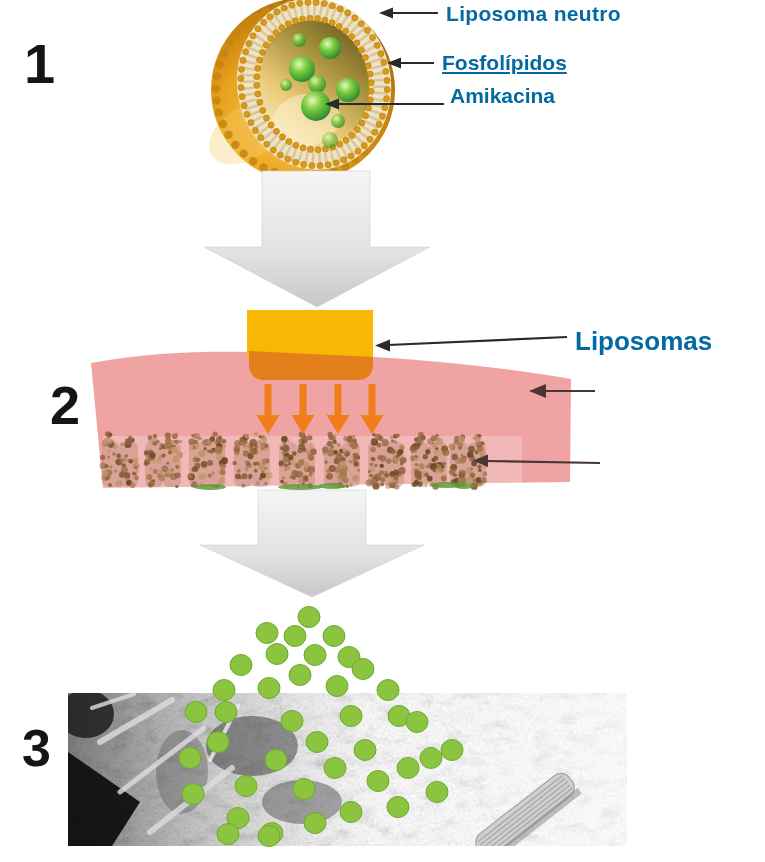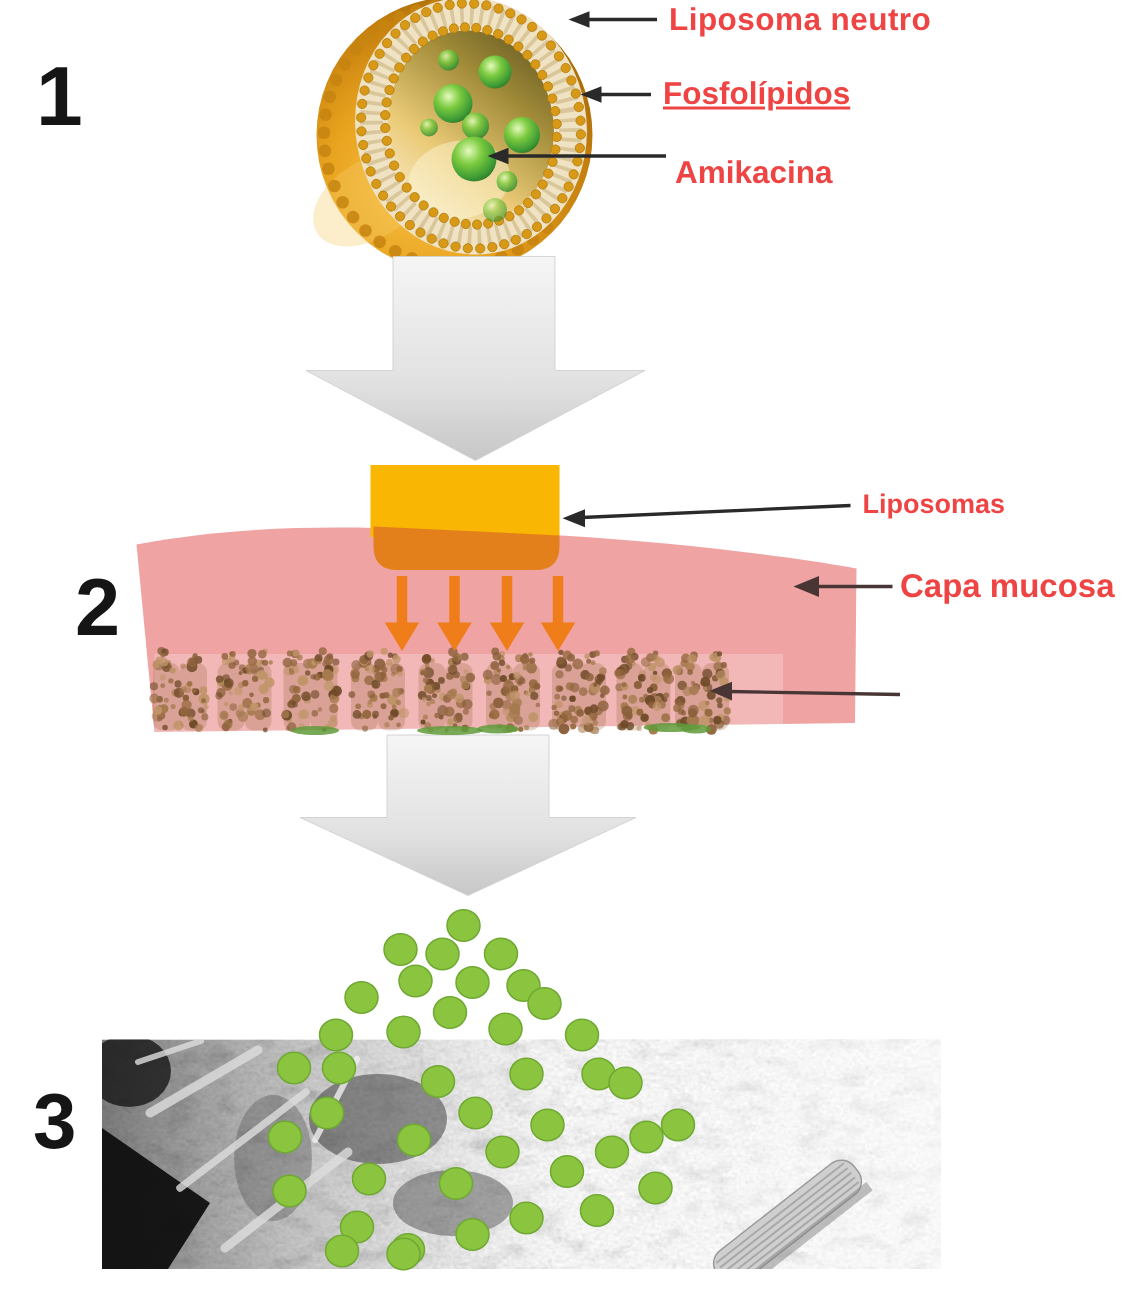--- a/index.html
+++ b/index.html
@@ -9,26 +9,26 @@
   }
   #art{position:absolute;left:0;top:0;width:765px;height:862px;}
   .step-number{
     position:absolute;font-weight:700;color:#151515;line-height:1;
     font-family:"Liberation Sans", sans-serif;
   }
   #step-1{left:24px;top:36px;font-size:56px;}
   #step-2{left:50px;top:378px;font-size:54px;}
   #step-3{left:22px;top:722px;font-size:52px;}
   .lbl{
-    position:absolute;font-weight:700;color:#ef4444;white-space:nowrap;line-height:1.1;
+    position:absolute;font-weight:700;color:#0369a1;white-space:nowrap;line-height:1.1;
   }
   #lbl-liposoma-neutro{left:446px;top:2px;font-size:21px;letter-spacing:.3px;}
   #lbl-fosfolipidos{left:442px;top:51px;font-size:21px;text-decoration:underline;}
-  #lbl-amikacina{left:450px;top:104px;font-size:21px;}
-  #lbl-liposomas{left:575px;top:327px;font-size:18px;}
+  #lbl-amikacina{left:450px;top:84px;font-size:21px;}
+  #lbl-liposomas{left:575px;top:327px;font-size:26px;}
   #lbl-capa-mucosa{left:600px;top:379px;font-size:22px;}
   #lbl-biopelicula{left:604px;top:449px;font-size:22px;}
 </style>
 </head>
 <body>
 
 <div id="canvas">
 
   <svg id="art" viewBox="0 0 765 862">
     <defs>
@@ -952,14 +952,13 @@
   </svg>
 
   <div id="step-1" class="step-number">1</div>
   <div id="step-2" class="step-number">2</div>
   <div id="step-3" class="step-number">3</div>
 
   <div id="lbl-liposoma-neutro" class="lbl">Liposoma neutro</div>
   <div id="lbl-fosfolipidos" class="lbl">Fosfolípidos</div>
   <div id="lbl-amikacina" class="lbl">Amikacina</div>
   <div id="lbl-liposomas" class="lbl">Liposomas</div>
-  <div id="lbl-capa-mucosa" class="lbl">Capa mucosa</div>
 </div>
 
 </body></html>

